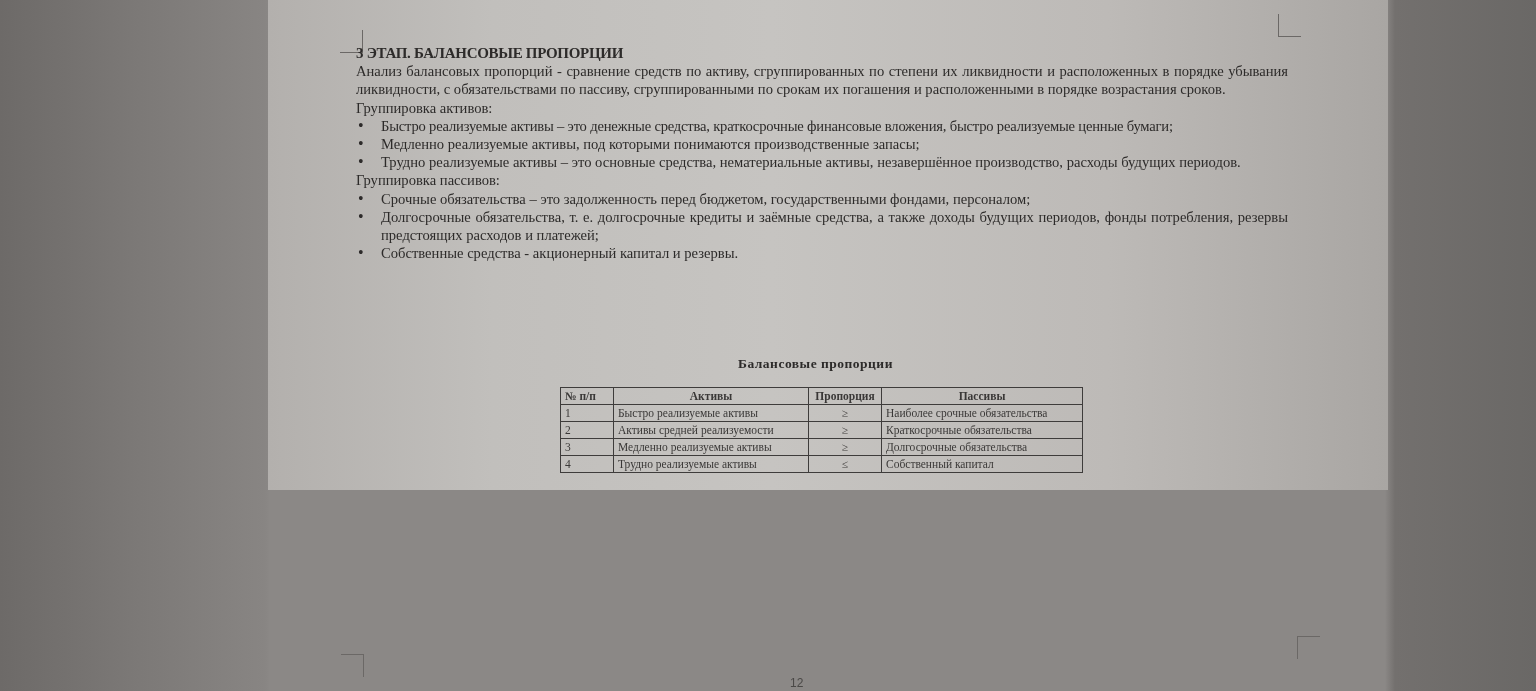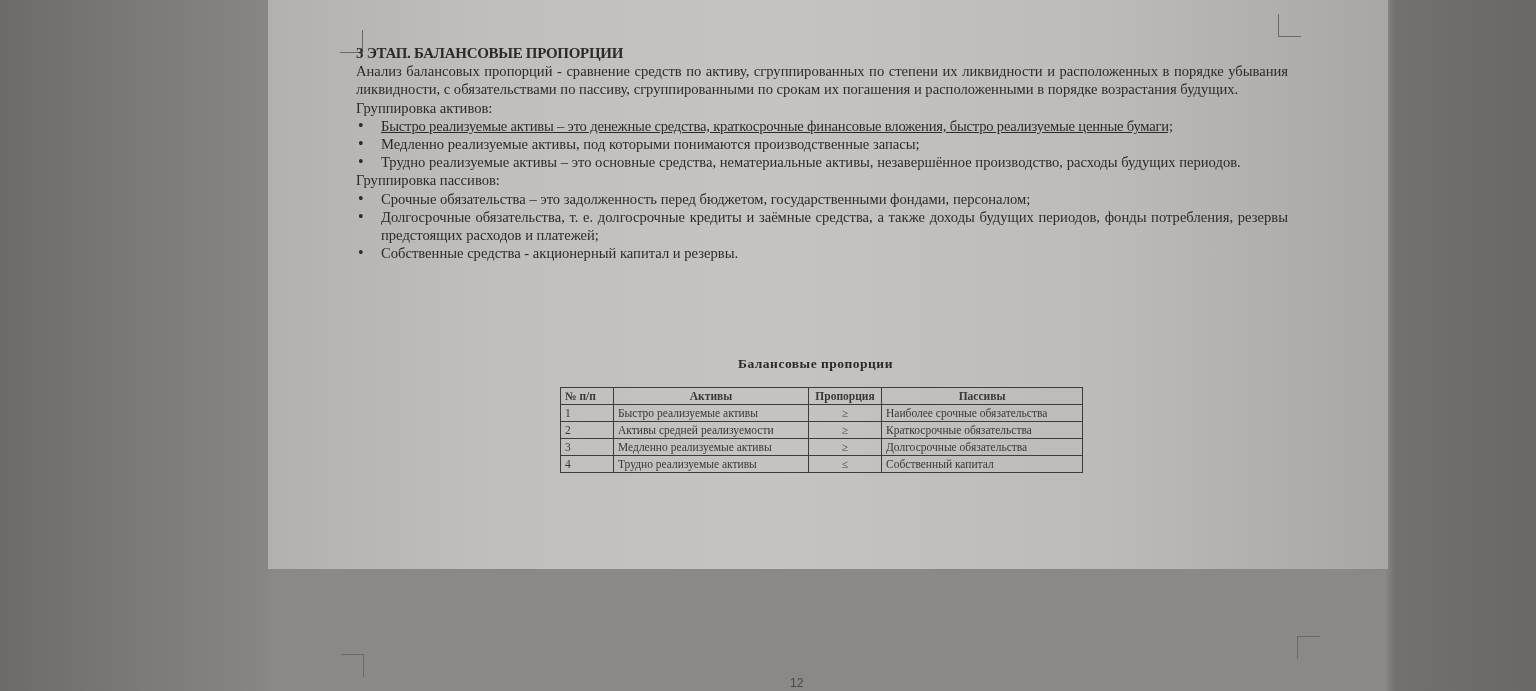--- a/index.html
+++ b/index.html
@@ -2,37 +2,37 @@
 <html><head>
 <meta charset="utf-8">
 <style>
   html, body { margin: 0; padding: 0; }
   body {
     width: 1536px; height: 691px; overflow: hidden; position: relative;
     background: linear-gradient(90deg, #6d6a68 0px, #7b7876 130px, #888583 265px, #8b8886 270px, #8b8886 1385px, #73706e 1395px, #6a6866 1536px);
     font-family: "Liberation Serif", "DejaVu Serif", serif;
   }
   .page {
-    position: absolute; left: 268px; top: 0; width: 1120px; height: 569px;
+    position: absolute; left: 268px; top: 0; width: 1120px; height: 490px;
     background: linear-gradient(90deg, #b3b0ad 0%, #c1bfbc 20%, #c6c4c1 45%, #bdbab7 75%, #a9a6a3 100%);
   }
   .corner { position: absolute; width: 22px; height: 22px; border-color: #6b6866; border-style: solid; border-width: 0; }
   .c-tl { left: 72px; top: 30px; border-right-width: 1px; border-bottom-width: 1px; }
   .c-tr { left: 1010px; top: 14px; border-left-width: 1px; border-bottom-width: 1px; }
   .c-bl { left: 73px; top: 654px; border-right-width: 1px; border-top-width: 1px; }
   .c-br { left: 1029px; top: 636px; border-left-width: 1px; border-top-width: 1px; }
 
   .content { position: absolute; left: 88px; top: 44px; width: 932px; color: #2d2b2a; font-size: 14.6px; line-height: 18.2px; }
   .heading { font-weight: bold; font-size: 15px; letter-spacing: -0.3px; }
   .para { text-align: justify; text-align-last: left; }
   .group-label { }
   ul.bullets { list-style: none; margin: 0; padding: 0; }
   ul.bullets li { position: relative; padding-left: 25px; text-align: justify; }
   ul.bullets li::before { content: "•"; position: absolute; left: 2px; top: 0; font-size: 16px; }
-  .tight { letter-spacing: -0.2px; text-decoration: underline; }
+  .tight { letter-spacing: -0.2px; }
 
   .table-title { position: absolute; left: 470px; top: 356px; font-weight: bold; font-size: 13.5px; color: #2d2b2a; letter-spacing: 0.5px; }
   table.prop {
     position: absolute; left: 292px; top: 387px; border-collapse: collapse;
     font-size: 11.5px; line-height: 13px; color: #3a3837;
   }
   table.prop th, table.prop td { border: 1px solid #3e3c3b; padding: 1px 4px 0 4px; height: 15px; white-space: nowrap; }
   table.prop th { font-weight: bold; text-align: center; }
   .col-n { width: 44px; text-align: left !important; }
   .col-a { width: 186px; }
@@ -44,21 +44,21 @@
 <body>
 
 <div class="page">
   <div class="corner c-tl"></div>
   <div class="corner c-tr"></div>
   <div class="corner c-bl"></div>
   <div class="corner c-br"></div>
 
   <div class="content">
     <div class="heading">3 ЭТАП. БАЛАНСОВЫЕ ПРОПОРЦИИ</div>
-    <div class="para">Анализ балансовых пропорций - сравнение средств по активу, сгруппированных по степени их ликвидности и расположенных в порядке убывания ликвидности, с обязательствами по пассиву, сгруппированными по срокам их погашения и расположенными в порядке возрастания будущих.</div>
+    <div class="para">Анализ балансовых пропорций - сравнение средств по активу, сгруппированных по степени их ликвидности и расположенных в порядке убывания ликвидности, с обязательствами по пассиву, сгруппированными по срокам их погашения и расположенными в порядке возрастания сроков.</div>
 
     <div class="group-label">Группировка активов:</div>
     <ul class="bullets">
       <li class="tight">Быстро реализуемые активы – это денежные средства, краткосрочные финансовые вложения, быстро реализуемые ценные бумаги;</li>
       <li>Медленно реализуемые активы, под которыми понимаются производственные запасы;</li>
       <li>Трудно реализуемые активы – это основные средства, нематериальные активы, незавершённое производство, расходы будущих периодов.</li>
     </ul>
 
     <div class="group-label">Группировка пассивов:</div>
     <ul class="bullets">

